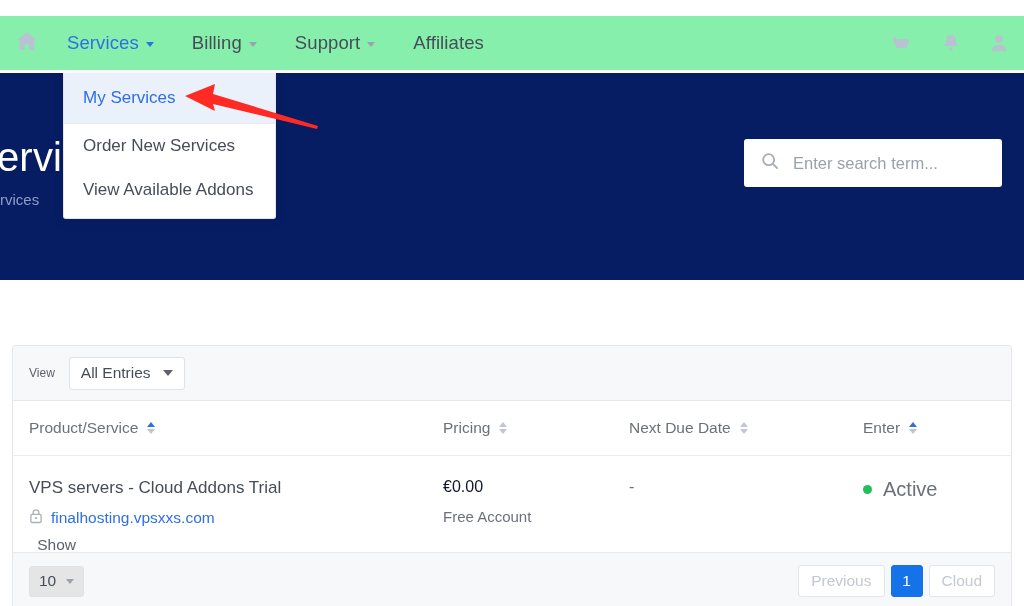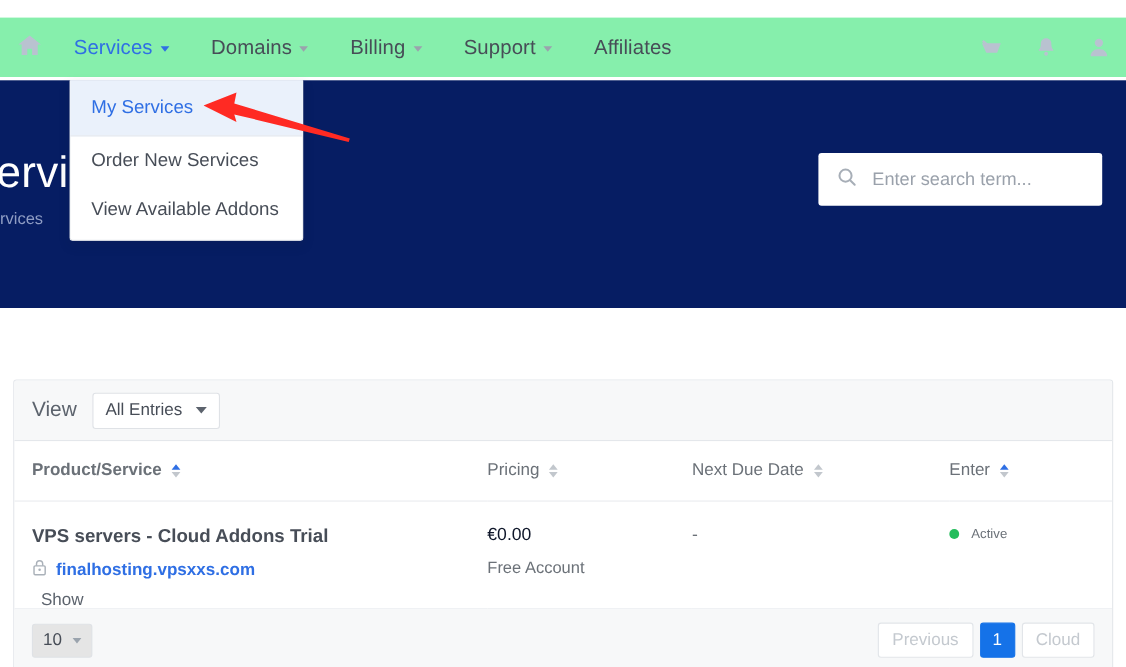--- a/index.html
+++ b/index.html
@@ -158,21 +158,21 @@
   }
   .card-head {
     background: #f7f8f9;
     border-bottom: 1px solid #e4e7eb;
     height: 55px;
     display: flex;
     align-items: center;
     padding-left: 16px;
     gap: 14px;
   }
-  .view-label { font-size: 19px; color: #5c636d; }
+  .view-label { font-size: 12px; color: #5c636d; }
   .select-box {
     background: #ffffff;
     border: 1px solid #dfe2e6;
     border-radius: 3px;
     height: 33px;
     display: flex;
     align-items: center;
     gap: 12px;
     padding: 0 11px;
     font-size: 15.5px;
@@ -226,21 +226,21 @@
   }
   .price-main { font-size: 16px; color: #0f172a; margin-bottom: 12px; }
   .price-sub { font-size: 15px; color: #6b7178; }
   .due-cell { font-size: 16px; color: #6b7178; }
   .status-cell { display: flex; align-items: center; gap: 11px; }
   .dot {
     width: 9px; height: 9px;
     border-radius: 50%;
     background: #24bd5c;
   }
-  .status-text { font-size: 12px; color: #6b7178; }
+  .status-text { font-size: 20px; color: #6b7178; }
 
   .card-foot {
     background: #f7f8f9;
     height: 56px;
     display: flex;
     align-items: center;
     padding: 0 16px;
     justify-content: space-between;
   }
   .show-group { display: flex; align-items: center; gap: 12px; font-size: 15.5px; color: #5c636d; flex-direction: column; }
@@ -279,45 +279,41 @@
   }
   .pg-btn.current {
     background: #1572e8;
     border-color: #1572e8;
     color: #ffffff;
     min-width: 32px;
     padding: 0;
   }
 
   
-  .col-prod { width: 430px; padding-left: 16px !important; font-weight: bold; }
+  .col-prod { width: 430px; padding-left: 16px !important; }
   .col-price { width: 186px; }
   .col-due { width: 234px; }
   .col-status { width: auto; }
 </style>
 </head>
 <body>
 
 <div class="topnav">
 
   <div class="home-icon-wrap">
     <span>
       <svg width="26" height="24" viewBox="0 0 24 24" fill="#b9c2d0">
         <path d="M12 3.2 1.8 11.4h2.9V21h5.1v-5.7h4.4V21h5.1v-9.6h2.9z"></path>
       </svg>
     </span>
   </div>
 
   <div class="nav-items">
     <div class="nav-item active">
       <span>Services</span>
-      <span class="caret"></span>
-    </div>
-    <div class="nav-item">
-      <span>Domains</span>
       <span class="caret"></span>
     </div>
     <div class="nav-item">
       <span>Billing</span>
       <span class="caret"></span>
     </div>
     <div class="nav-item">
       <span>Support</span>
       <span class="caret"></span>
     </div>

